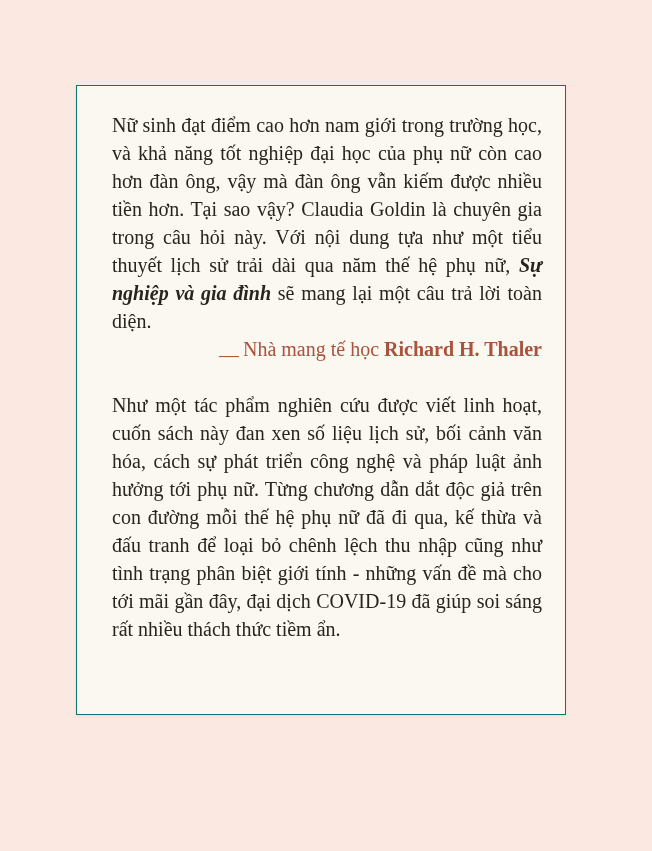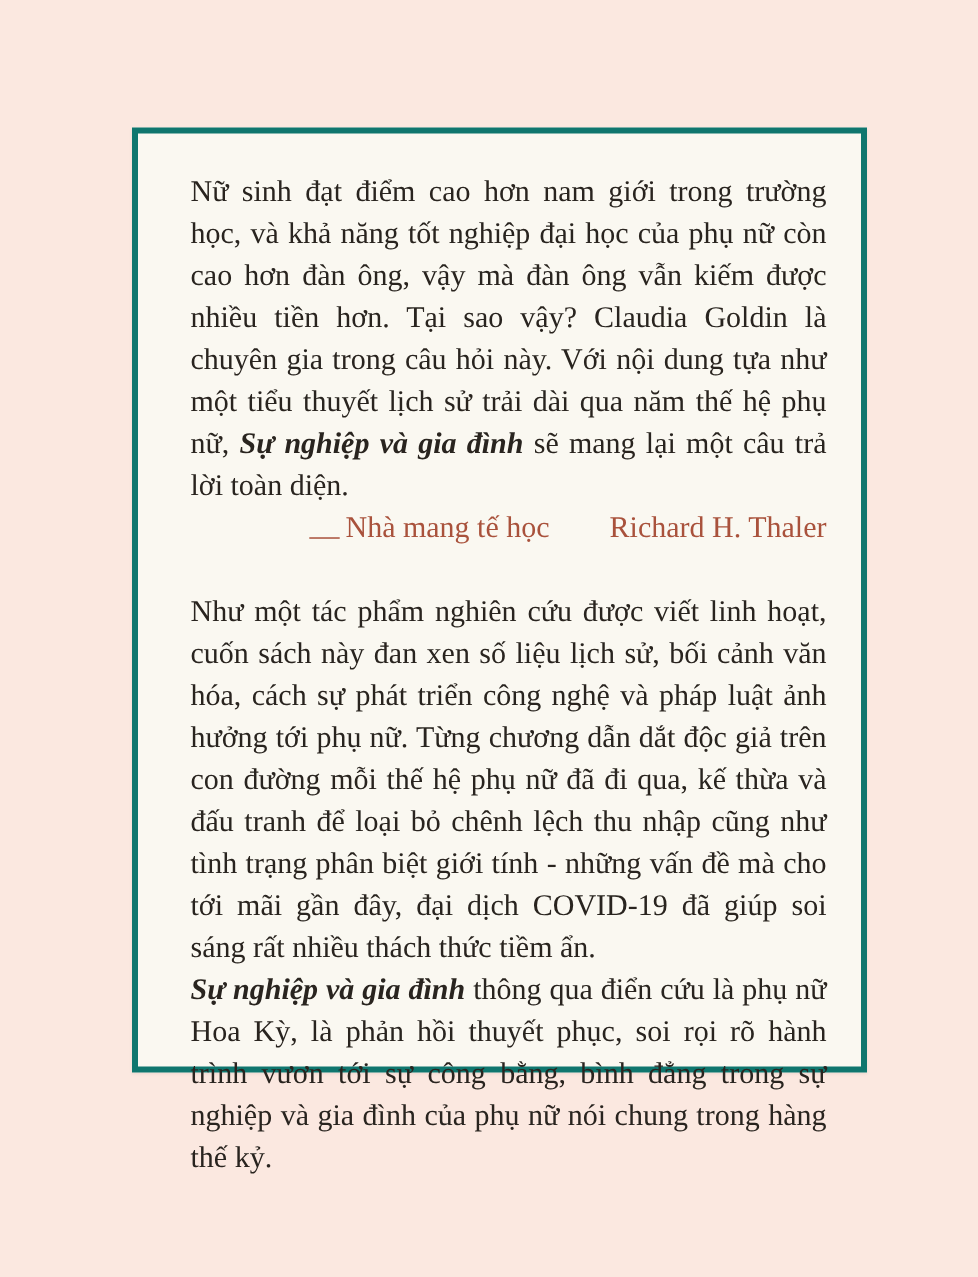--- a/index.html
+++ b/index.html
@@ -11,25 +11,25 @@
   html,body{margin:0;padding:0;}
   body{
     width:652px;height:851px;
     background:var(--bg);
     position:relative;
     font-family:"Liberation Serif","DejaVu Serif",serif;
     overflow:hidden;
   }
   .page-card{
     position:absolute;
-    left:88px;top:85px;
+    left:76px;top:85px;
     width:490px;height:630px;
     box-sizing:border-box;
     background:var(--card);
-    border:4px solid #0f766e;
+    border:1px solid #0f766e;
     box-shadow:0 1px 2px rgba(120,90,70,0.10);
     padding:25px 23px 0 35px;
   }
   .para{
     margin:0;
     font-size:20px;
     line-height:28px;
     color:var(--ink);
     text-align:justify;
     text-justify:inter-word;
@@ -44,38 +44,34 @@
     line-height:28px;
     text-align:right;
     color:var(--accent);
   }
   .attr-dash{
     display:inline-block;
     transform:translateY(0.28em);
     margin-right:4px;
   }
   .attr-name{
-    font-weight:normal;
-    margin-left:35px;
+    font-weight:bold;
   }
 </style>
 </head>
 <body>
 
 <div class="page-card">
 
   <p class="para">
     <span>Nữ sinh đạt điểm cao hơn nam giới trong trường học, và khả năng tốt nghiệp đại học của phụ nữ còn cao hơn đàn ông, vậy mà đàn ông vẫn kiếm được nhiều tiền hơn. Tại sao vậy? Claudia Goldin là chuyên gia trong câu hỏi này. Với nội dung tựa như một tiểu thuyết lịch sử trải dài qua năm thế hệ phụ nữ, </span><span class="book-title">Sự nghiệp và gia đình</span><span> sẽ mang lại một câu trả lời toàn diện.</span>
   </p>
 
   <p class="attribution">
     <span class="attr-dash">—</span><span class="attr-role">Nhà mang tế học </span><span class="attr-name">Richard H. Thaler</span>
   </p>
 
   <p class="para">
     <span>Như một tác phẩm nghiên cứu được viết linh hoạt, cuốn sách này đan xen số liệu lịch sử, bối cảnh văn hóa, cách sự phát triển công nghệ và pháp luật ảnh hưởng tới phụ nữ. Từng chương dẫn dắt độc giả trên con đường mỗi thế hệ phụ nữ đã đi qua, kế thừa và đấu tranh để loại bỏ chênh lệch thu nhập cũng như tình trạng phân biệt giới tính - những vấn đề mà cho tới mãi gần đây, đại dịch COVID-19 đã giúp soi sáng rất nhiều thách thức tiềm ẩn.</span>
   </p>
 
-  <p class="para">
-    <span class="book-title">Sự nghiệp và gia đình</span><span> thông qua điển cứu là phụ nữ Hoa Kỳ, là phản hồi thuyết phục, soi rọi rõ hành trình vươn tới sự công bằng, bình đẳng trong sự nghiệp và gia đình của phụ nữ nói chung trong hàng thế kỷ.</span>
-  </p>
 
 </div>
 
 </body></html>

